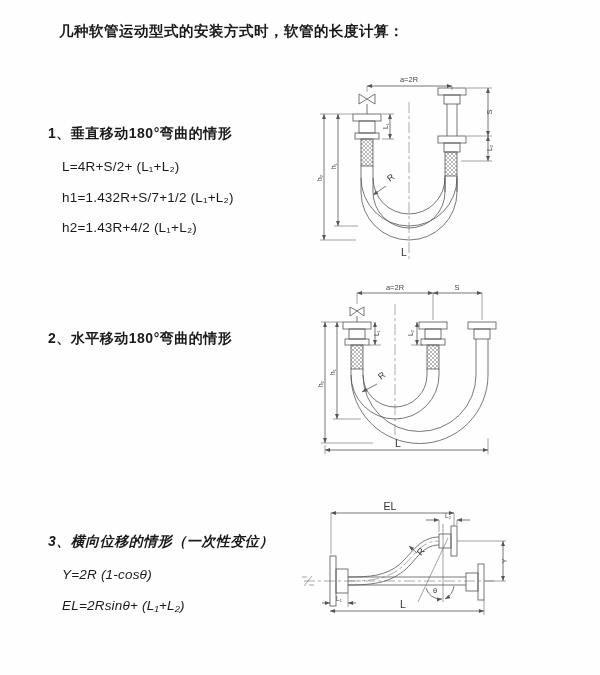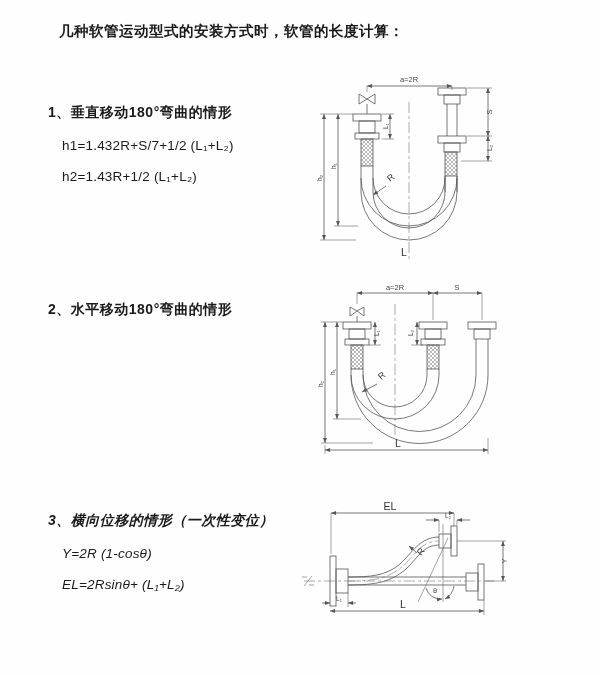--- a/index.html
+++ b/index.html
@@ -6,22 +6,22 @@
   body{
     width:600px;height:675px;position:relative;background:#fefefe;
     font-family:"Liberation Sans","DejaVu Sans",sans-serif;color:#1a1a1a;
     overflow:hidden;
   }
   .page-title{
     position:absolute;left:35px;top:22px;font-size:14.5px;font-weight:bold;
     letter-spacing:0.5px;white-space:nowrap;margin-left:24px;
   }
   .section{position:absolute;left:48px;}
-  .sec1{top:104px;} .sec2{top:301px;} .sec3{top:512px;font-style:italic;}
-  .sec-heading{font-size:14px;font-weight:bold;letter-spacing:0.5px;white-space:nowrap;}
+  .sec1{top:104px;} .sec2{top:309px;} .sec3{top:512px;font-style:italic;}
+  .sec-heading{font-size:14px;font-weight:bold;letter-spacing:0.5px;white-space:nowrap;margin-top:21px;}
   .formula{
     font-size:13.5px;font-weight:500;margin-left:14px;line-height:30.5px;
     white-space:nowrap;letter-spacing:0.2px;
   }
   .formulas{margin-top:9px;}
   .diagram{position:absolute;text-decoration:underline;}
   .d1{left:300px;top:66px;}
   .d2{left:303px;top:280px;}
   .d3{left:298px;top:498px;}
   svg{display:block;}
@@ -37,22 +37,23 @@
   .valve{fill:#fff;stroke:#555;stroke-width:0.8;}
 </style>
 </head>
 <body>
 
 <div class="page-title">几种软管运动型式的安装方式时，软管的长度计算：</div>
 
 <div class="section sec1">
   <div class="sec-heading">1、垂直移动180°弯曲的情形</div>
   <div class="formulas">
+    <div class="formula">L=4R+S/2+ (L₁+L₂)</div>
     <div class="formula">h1=1.432R+S/7+1/2 (L₁+L₂)</div>
-    <div class="formula">h2=1.43R+1/2 (L₁+L₂)</div>
+    <div class="formula">h2=1.43R+4/2 (L₁+L₂)</div>
   </div>
 </div>
 
 <div class="section sec2">
   <div class="sec-heading">2、水平移动180°弯曲的情形</div>
 </div>
 
 <div class="section sec3">
   <div class="sec-heading">3、横向位移的情形（一次性变位）</div>
   <div class="formulas">

